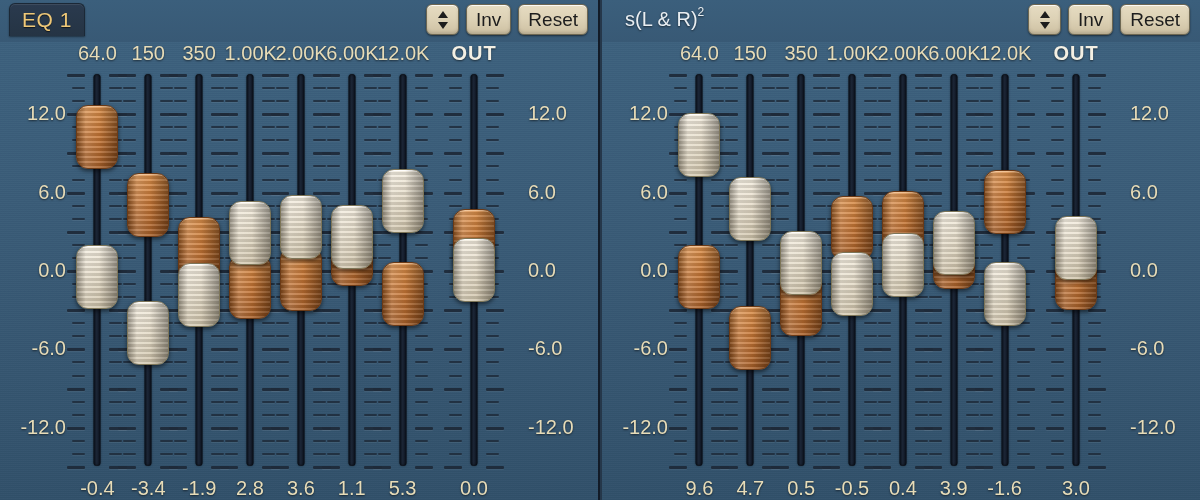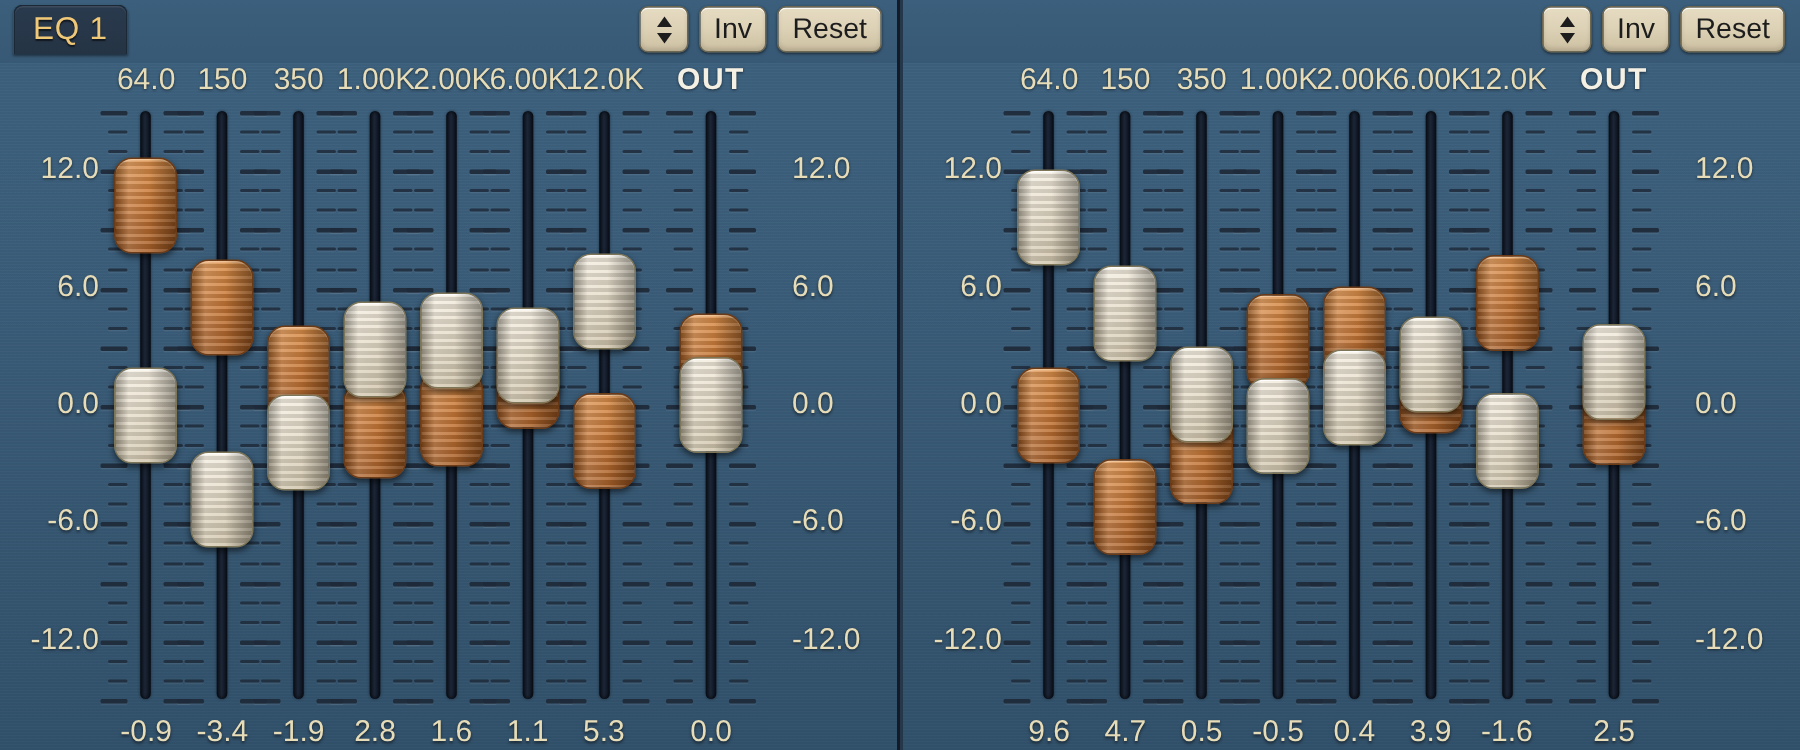--- a/index.html
+++ b/index.html
@@ -395,21 +395,21 @@
                   <div class="shade"></div>
                 </div>
               </div>
               <div class="thumb cream" style="top: 51.6667%;">
                 <div class="face">
                   <div class="grooves"></div>
                   <div class="shade"></div>
                 </div>
               </div>
             </div>
-            <div class="val">-0.9</div>
+            <div class="val">-0.4</div>
           </div>
           <div class="band">
             <div class="freq">150</div>
             <div class="track-area">
               <div class="track"></div>
               <div class="ticks">
                 <div class="tick l major" style="top: 0%;"></div>
                 <div class="tick r major" style="top: 0%;"></div>
                 <div class="tick l" style="top: 3.33333%;"></div>
                 <div class="tick r" style="top: 3.33333%;"></div>
@@ -727,21 +727,21 @@
                   <div class="shade"></div>
                 </div>
               </div>
               <div class="thumb cream" style="top: 39%;">
                 <div class="face">
                   <div class="grooves"></div>
                   <div class="shade"></div>
                 </div>
               </div>
             </div>
-            <div class="val">1.6</div>
+            <div class="val">3.6</div>
           </div>
           <div class="band">
             <div class="freq">6.00K</div>
             <div class="track-area">
               <div class="track"></div>
               <div class="ticks">
                 <div class="tick l major" style="top: 0%;"></div>
                 <div class="tick r major" style="top: 0%;"></div>
                 <div class="tick l" style="top: 3.33333%;"></div>
                 <div class="tick r" style="top: 3.33333%;"></div>
@@ -993,20 +993,24 @@
           <div class="scale-lbl" style="top: calc(30% + 12.2px);">6.0</div>
           <div class="scale-lbl" style="top: calc(50% - 1px);">0.0</div>
           <div class="scale-lbl" style="top: calc(70% - 14.2px);">-6.0</div>
           <div class="scale-lbl" style="top: calc(90% - 27.4px);">-12.0</div>
         </div>
       </div>
     </div>
     <div class="panel right">
       <div class="header">
         <div class="tabstrip">
+          <div class="chan-label">
+            <span>s(L &amp; R)</span>
+            <sup>2</sup>
+          </div>
         </div>
         <div class="hdr-btns">
           <div class="btn stepper">
             <span>
               <svg width="14" height="20" viewBox="0 0 14 20">
                 <path d="M7 1 L12 8 L2 8 Z" fill="#1d1d1d"></path>
                 <path d="M7 19 L12 12 L2 12 Z" fill="#1d1d1d"></path>
               </svg>
             </span>
           </div>
@@ -1680,21 +1684,21 @@
                   <div class="shade"></div>
                 </div>
               </div>
               <div class="thumb cream" style="top: 44.3333%;">
                 <div class="face">
                   <div class="grooves"></div>
                   <div class="shade"></div>
                 </div>
               </div>
             </div>
-            <div class="val">2.5</div>
+            <div class="val">3.0</div>
           </div>
         </div>
         <div class="scale right-side">
           <div class="scale-lbl" style="top: calc(10% + 25.4px);">12.0</div>
           <div class="scale-lbl" style="top: calc(30% + 12.2px);">6.0</div>
           <div class="scale-lbl" style="top: calc(50% - 1px);">0.0</div>
           <div class="scale-lbl" style="top: calc(70% - 14.2px);">-6.0</div>
           <div class="scale-lbl" style="top: calc(90% - 27.4px);">-12.0</div>
         </div>
       </div>

